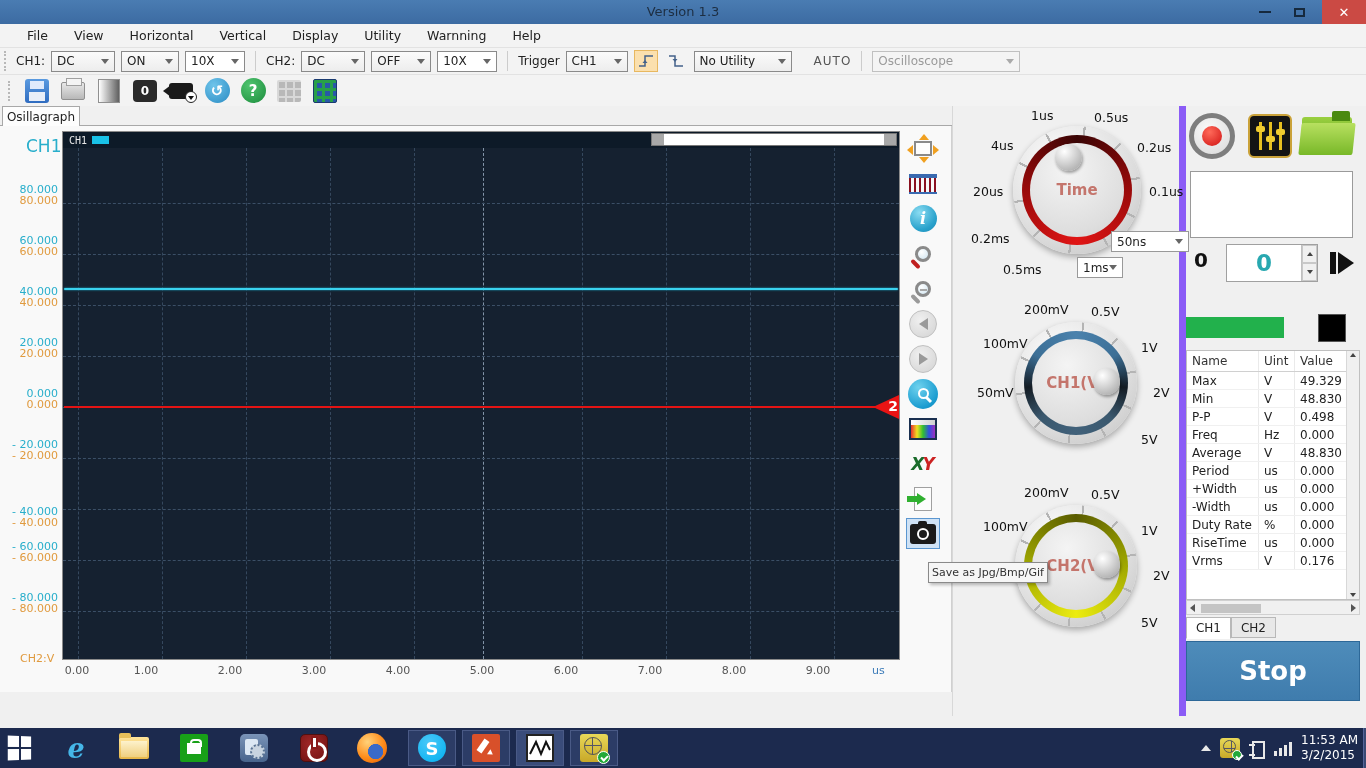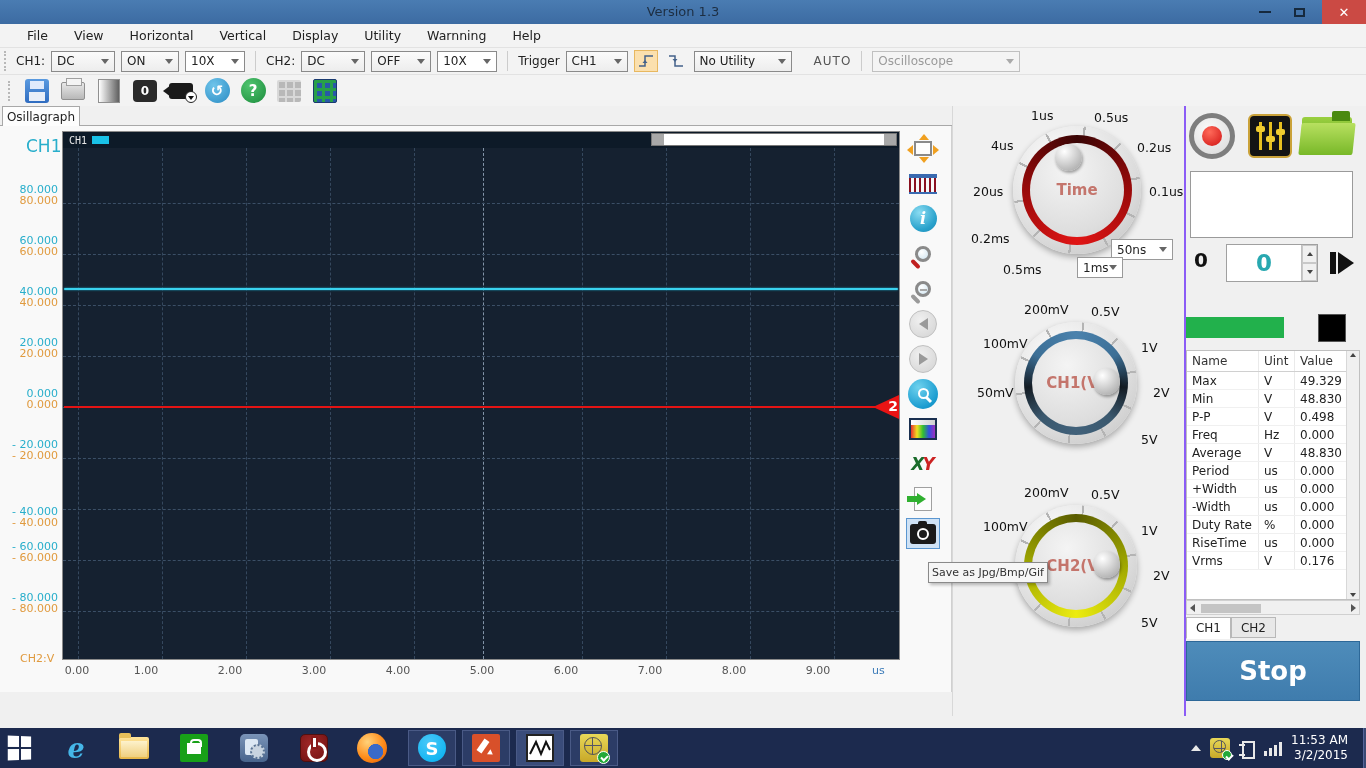--- a/index.html
+++ b/index.html
@@ -102,21 +102,21 @@
   .xy-i .y{color:#cc2222;margin-left:-2px}
   .exp-i{width:18px;height:24px;background:#fdfdfd;border:1px solid #a0a0a0;position:relative}
   .exp-i::before{content:"";position:absolute;left:-8px;top:8px;width:10px;height:6px;background:#30b030}
   .exp-i::after{content:"";position:absolute;left:2px;top:5px;border-top:6px solid transparent;border-bottom:6px solid transparent;border-left:9px solid #30b030}
   .sico.selected{background:#cfe2f5;border:1px solid #5a96d0}
   .camera2-i{width:26px;height:20px;background:#1a1a1a;border-radius:3px;position:relative}
   .camera2-i::before{content:"";position:absolute;left:8px;top:-3px;width:9px;height:4px;background:#1a1a1a;border-radius:2px 2px 0 0}
   .camera2-i .lens{position:absolute;left:7px;top:4px;width:12px;height:12px;border-radius:50%;border:2px solid #fff}
   .tooltip{left:928px;top:562px;width:120px;height:21px;background:#f6f6f6;border:1px solid #8a8a8a;box-shadow:2px 2px 3px rgba(0,0,0,.25);display:flex;align-items:center;justify-content:center;font-size:11px;color:#333;z-index:50}
   
-  .knobpanel{left:952px;top:106px;width:234px;height:610px;background:#f0f0f0;border-left:1px solid #d8d8d8;border-right:2px solid #8b5cf6}
+  .knobpanel{left:952px;top:106px;width:234px;height:610px;background:#f0f0f0;border-left:1px solid #d8d8d8;border-right:7px solid #8b5cf6}
   .knob{position:absolute;border-radius:50%;background:radial-gradient(circle at 38% 30%,#ffffff,#dcdcdc 62%,#bfbfbf);box-shadow:0 3px 6px rgba(0,0,0,.3)}
   .knob .segs{position:absolute;inset:0;border-radius:50%;background:repeating-conic-gradient(from 8deg,transparent 0 34deg,#b4b4b4 34deg 36deg);-webkit-mask:radial-gradient(circle,transparent 57%,#000 58%)}
   .ring{position:absolute;inset:9px;border-radius:50%}
   .face{position:absolute;inset:17px;border-radius:50%;background:radial-gradient(circle at 40% 30%,#f4f4f4,#dedede 70%,#d0d0d0);display:flex;align-items:center;justify-content:center}
   .face .klabel{color:#c4756c;font-weight:bold;font-size:15px}
   .ball{position:absolute;width:27px;height:27px;border-radius:50%;background:radial-gradient(circle at 35% 28%,#fff,#c4c4c4 60%,#9e9e9e);box-shadow:1px 2px 3px rgba(0,0,0,.35)}
   .ktick{position:absolute;font-size:12.5px;color:#111;white-space:nowrap}
   .kdd{position:absolute;height:21px;background:#fff;border:1px solid #999;display:flex;align-items:center;justify-content:space-between;padding:0 5px;font-size:12px;z-index:5;cursor:pointer}
   
   .rightpanel{left:1186px;top:106px;width:180px;height:610px;background:#f0f0f0}
@@ -188,21 +188,21 @@
   .globe-i .g{position:absolute;left:4px;top:3px;width:18px;height:18px;border-radius:50%;background:radial-gradient(circle at 40% 35%,#f0f0e8,#b0b0a0);border:1px solid #555;background-image:linear-gradient(transparent 7px,#556 7px 8px,transparent 8px),linear-gradient(90deg,transparent 7px,#556 7px 8px,transparent 8px)}
   .globe-i .chk{position:absolute;right:-2px;bottom:-2px;width:13px;height:13px;border-radius:50%;background:#22a838;border:1px solid #fff}
   .globe-i .chk::after{content:"";position:absolute;left:3px;top:3px;width:5px;height:3px;border-left:2px solid #fff;border-bottom:2px solid #fff;transform:rotate(-45deg)}
   .tray{position:absolute;right:4px;top:0;height:40px;display:flex;align-items:center;gap:9px;color:#fff}
   .tray-arrow{width:0;height:0;border-left:5px solid transparent;border-right:5px solid transparent;border-bottom:6px solid #e8e8e8}
   .plug-i{width:16px;height:18px;position:relative}
   .plug-i::before{content:"";position:absolute;right:0;top:2px;width:9px;height:14px;border:2px solid #e8e8e8}
   .plug-i::after{content:"";position:absolute;left:0;top:5px;width:6px;height:8px;border-top:2px solid #e8e8e8;border-bottom:2px solid #e8e8e8}
   .bars-i{display:flex;align-items:flex-end;gap:2px;height:16px}
   .bars-i i{width:3px;background:#e8e8e8}
-  .clock{text-align:right;font-size:12px;line-height:15px;padding-right:14px}
+  .clock{font-size:12px;line-height:15px;padding-right:4px}
   .showdesk{position:absolute;right:0;top:0;width:3px;height:40px;background:#3a4a74;border-left:1px solid #55659a}
 </style>
 </head>
 <body>
 
 <div class="abs titlebar">
   <div class="title">Version 1.3</div>
   <div class="winbtn" style="right:86px;width:30px">
       <span class="min-glyph"></span>
     </div>
@@ -486,21 +486,21 @@
     <span class="ktick" style="left:22px;top:32px">4us</span>
     <span class="ktick" style="left:4px;top:78px">20us</span>
     <div class="knob" style="left:44px;top:20px;width:128px;height:128px">
       <span class="segs"></span>
       <span class="ring" style="background:conic-gradient(#3a0505,#9a0a0a 90deg,#e01515 180deg,#9a0a0a 270deg,#3a0505)"></span>
       <span class="face">
           <span class="klabel">Time</span>
         </span>
       <span class="ball" style="left:42px;top:18px"></span>
     </div>
-    <div class="kdd" style="left:142px;top:133px;width:62px">
+    <div class="kdd" style="left:142px;top:125px;width:78px">
         <span>50ns</span>
         <span class="chev"></span>
       </div>
     <div class="kdd" style="left:108px;top:151px;width:46px">
         <span>1ms</span>
         <span class="chev"></span>
       </div>
   </div>
 
   <div class="abs" style="left:16px;top:194px;width:216px;height:180px">

